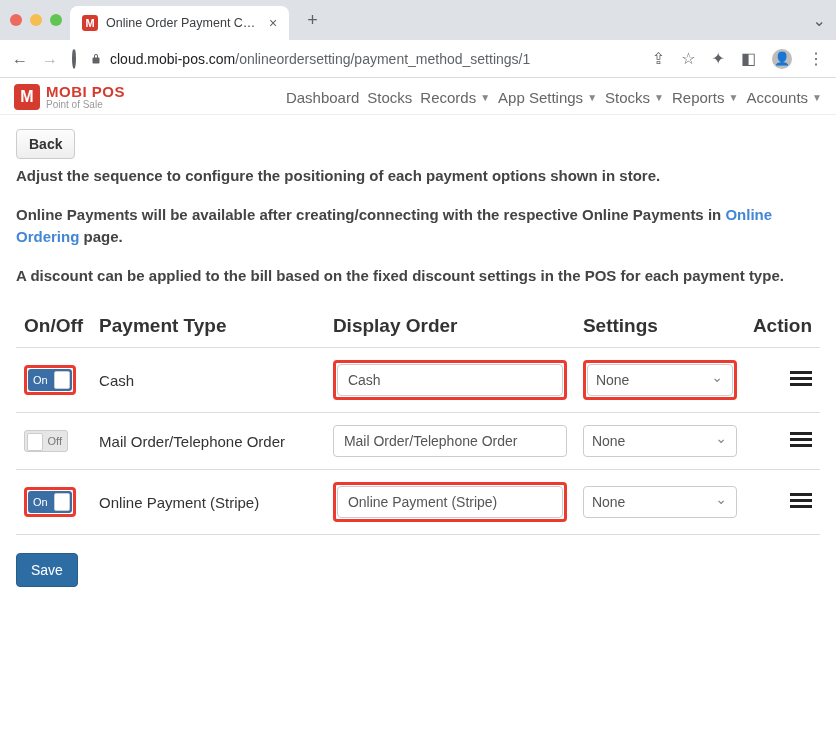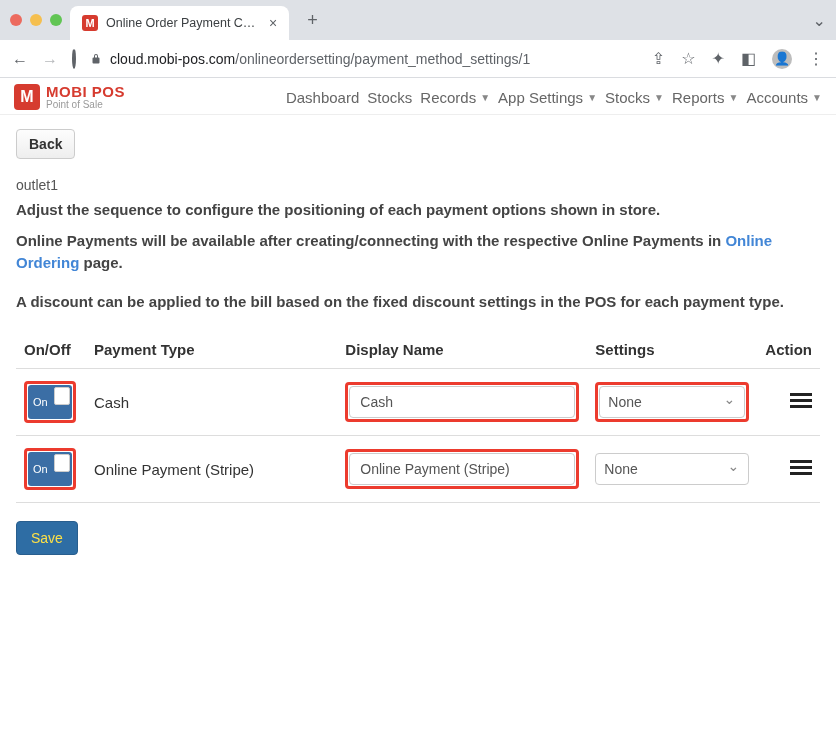--- a/index.html
+++ b/index.html
@@ -44,45 +44,45 @@
     .page        { padding:14px 16px 20px; color:#333; }
     .btn         { border:1px solid #ccc; background:linear-gradient(#fdfdfd,#eee); padding:6px 12px; border-radius:4px; font-size:14px; color:#333; cursor:pointer;font-weight:bold; }
     .page-title  { font-size:19px; font-weight:400; margin-top:14px; }
     .arrow-sep   { font-size:13px; color:#888; margin:0 4px; }
     .outlet      { font-size:14px; margin-top:18px; color:#555; }
     .para        { font-size:15px; color:#444; margin-top:6px; line-height:1.5;font-weight:bold; }
     .link        { color:#4286d6; }
 
     
     table        { width:100%; border-collapse:collapse; margin-top:18px; }
-    th           { text-align:left; font-size:15px; font-weight:700; padding:10px 8px; border-bottom:1px solid #ddd; }
+    th           { text-align:left; font-size:19px; font-weight:700; padding:10px 8px; border-bottom:1px solid #ddd; }
     td           { padding:12px 8px; border-bottom:1px solid #ddd; font-size:15px; vertical-align:middle; }
     th:nth-child(1),td:nth-child(1){ width:70px; }
     th:nth-child(3),td:nth-child(3){ width:250px; }
     th:nth-child(4),td:nth-child(4){ width:170px; }
     th:nth-child(5),td:nth-child(5){ width:50px; }
 
-    .toggle      { width:44px; height:34px; border-radius:3px; position:relative; font-size:11px; display:flex; align-items:center; cursor:pointer; padding:0 5px; }
+    .toggle      { width:44px; height:22px; border-radius:3px; position:relative; font-size:11px; display:flex; align-items:center; cursor:pointer; padding:0 5px; }
     .toggle.on   { background:#3b6ea5; color:#fff; justify-content:flex-start; }
     .toggle.off  { background:#e6e6e6; color:#777; border:1px solid #ccc; justify-content:flex-end; }
     .knob        { position:absolute; top:2px; width:16px; height:18px; background:#fff; border:1px solid #ccc; border-radius:2px; }
     .toggle.on  .knob{ right:2px; }
     .toggle.off .knob{ left:2px; }
 
     .highlight   { border:3px solid #ec3b2e; border-radius:4px; padding:1px; display:inline-block; }
 
     .text-input  { width:100%; border:1px solid #ccc; border-radius:4px; height:32px; padding:0 10px; font-size:14px; color:#555; }
     .select      { width:100%; border:1px solid #ccc; border-radius:4px; height:32px; padding:0 8px; font-size:14px; color:#555; background:#fff; appearance:none; position:relative; }
     .select-wrap { position:relative; }
     .select-wrap::after{ content:"⌄"; position:absolute; right:10px; top:5px; color:#888; pointer-events:none; font-size:14px; }
 
     .drag-icon span{ display:block; width:22px; height:3px; background:#222; margin:3px 0; }
     .drag-icon   { cursor:grab; display:inline-block; }
 
-    .save-btn    { margin-top:18px; background:#2e6da4; border:1px solid #285e8e; color:#fde047; padding:8px 14px; border-radius:4px; font-size:14px; cursor:pointer; }
+    .save-btn    { margin-top:18px; background:#2e6da4; border:1px solid #285e8e; color:#ffffff; padding:8px 14px; border-radius:4px; font-size:14px; cursor:pointer; }
   </style>
 </head>
 <body>
 
 <div class="chrome">
   <div class="titlebar">
     <span class="dot red"></span>
     <span class="dot yel"></span>
     <span class="dot grn"></span>
     <div class="tab">
@@ -133,53 +133,63 @@
       <div class="item">Stocks<span class="caret">▼</span></div>
       <div class="item">Reports<span class="caret">▼</span></div>
       <div class="item">Accounts<span class="caret">▼</span></div>
     </div>
 </div>
 
 <div class="page">
   <button class="btn">Back</button>
 
 
-  <div class="outlet">outlet1</div>
 
   <p class="para">Adjust the sequence to configure the positioning of each payment options shown in store.</p>
-  <p class="para" style="margin-top:8px">
+  <p class="para" style="margin-top:16px">
     <span>Online Payments will be available after creating/connecting with the respective Online Payments in </span><a class="link">Online Ordering</a><span> page.</span>
   </p>
   <p class="para" style="margin-top:16px">A discount can be applied to the bill based on the fixed discount settings in the POS for each payment type.</p>
 
   <table>
     <thead>
       <tr>
         <th>On/Off</th>
         <th>Payment Type</th>
-        <th>Display Name</th>
+        <th>Display Order</th>
         <th>Settings</th>
         <th>Action</th>
       </tr>
     </thead>
     <tbody id="tbody">
         <tr>
           <td><span class="highlight"><div class="toggle on">On<span class="knob"></span></div></span></td>
           <td>Cash</td>
           <td>
             <span class="highlight" style="display: block;"><input class="text-input" value="Cash" style=""></span>
           </td>
           <td>
             <span class="highlight" style="display: block;">
               <div class="select-wrap"><select class="select"><option>None</option></select></div>
             </span>
           </td>
           <td style="text-align: right;"><span class="drag-icon"><span></span><span></span><span></span></span></td>
         </tr>
         <tr>
+          <td>
+            <div class="toggle off">Off<span class="knob"></span></div>
+          </td>
+          <td>Mail Order/Telephone Order</td>
+          <td><input class="text-input" value="Mail Order/Telephone Order" style=""></td>
+          <td>
+            <div class="select-wrap"><select class="select"><option>None</option></select></div>
+          </td>
+          <td style="text-align: right;"><span class="drag-icon"><span></span><span></span><span></span></span></td>
+        </tr>
+        <tr>
           <td><span class="highlight"><div class="toggle on">On<span class="knob"></span></div></span></td>
           <td>Online Payment (Stripe)</td>
           <td>
             <span class="highlight" style="display: block;"><input class="text-input" value="Online Payment (Stripe)" style=""></span>
           </td>
           <td>
             <div class="select-wrap"><select class="select"><option>None</option></select></div>
           </td>
           <td style="text-align: right;"><span class="drag-icon"><span></span><span></span><span></span></span></td>
         </tr>

